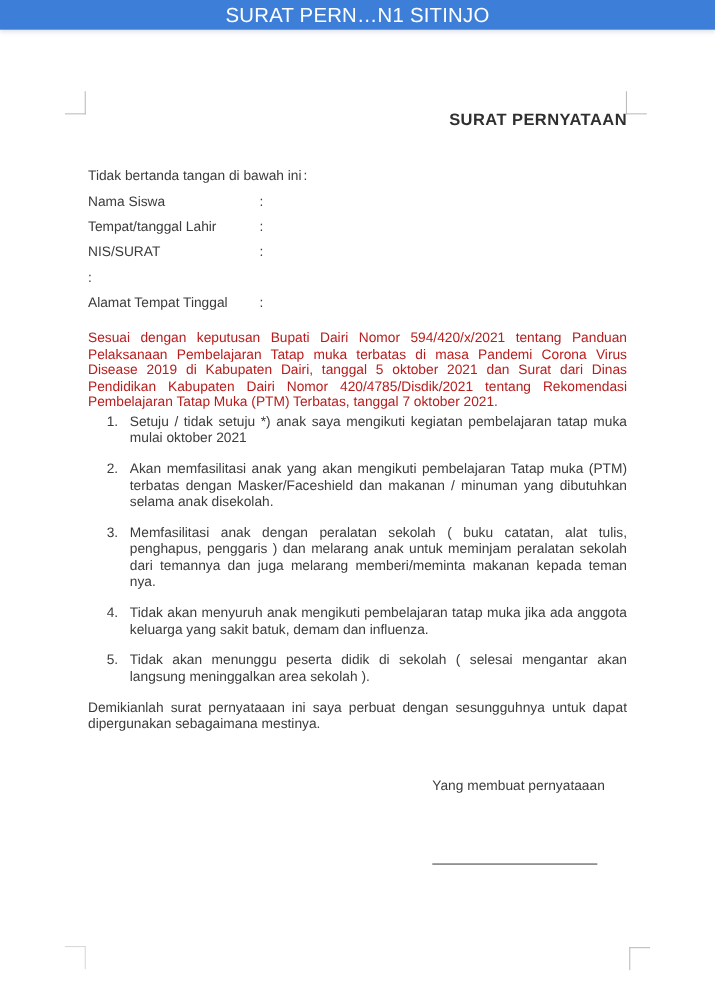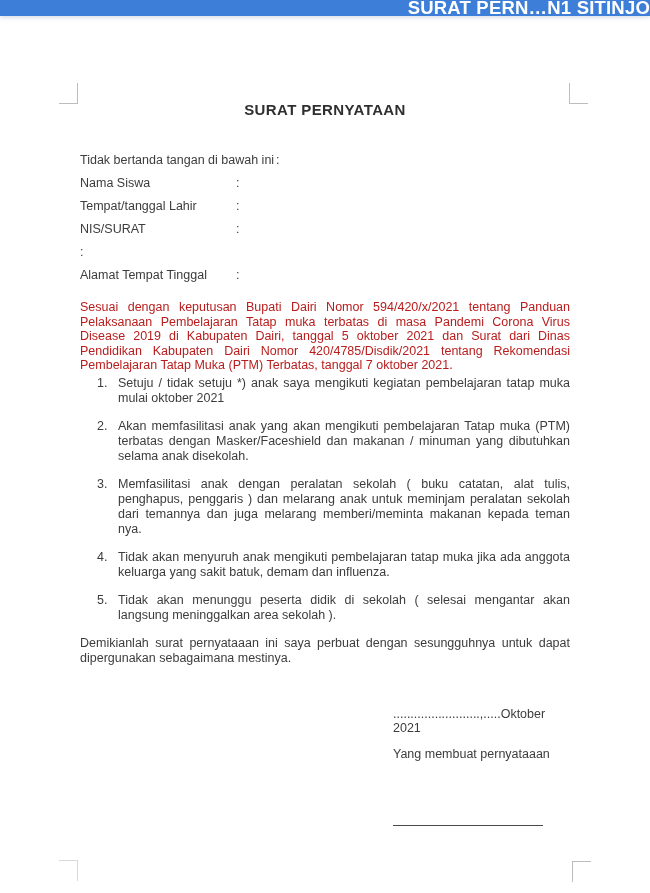--- a/index.html
+++ b/index.html
@@ -7,28 +7,28 @@
   body {
     font-family: "Liberation Sans", sans-serif;
     background: #ffffff;
     position: relative;
   }
 
   
   .titlebar {
     position: absolute;
     top: 0; left: 0; right: 0;
-    height: 16px;
+    height: 27px;
     background: #3d7fd8;
     color: #ffffff;
     display: flex;
     align-items: center;
-    justify-content: flex-end;
+    justify-content: center;
     font-size: 18.5px;
-    font-weight: 700;
+    font-weight: 400;
     letter-spacing: 0.2px;
     box-shadow: 0 2px 4px rgba(120,140,170,0.25);
     z-index: 5;
   }
 
   
   .page {
     position: absolute;
     top: 27px; left: 0;
     width: 650px;
@@ -41,21 +41,21 @@
   }
 
   
   .mark { position: absolute; width: 19px; height: 21px; }
   .mark-tl { left: 59px;  top: 83px;  border-right: 1px solid #bdbdbd; border-bottom: 1px solid #bdbdbd; }
   .mark-tr { left: 569px; top: 83px;  border-left: 1px solid #bdbdbd;  border-bottom: 1px solid #bdbdbd; }
   .mark-bl { left: 59px;  top: 860px; border-right: 1px solid #d9d9d9; border-top: 1px solid #d9d9d9; }
   .mark-br { left: 572px; top: 861px; border-left: 1px solid #bdbdbd;  border-top: 1px solid #bdbdbd; }
 
   .doc-title {
-    text-align: center;
+    text-align: right;
     font-size: 15px;
     font-weight: 700;
     letter-spacing: 0.4px;
     line-height: 18px;
     margin-bottom: 34px;
     color: #2f2f2f;
   }
 
   .intro-row { display: flex; margin-bottom: 9px; }
   .intro-row .field-label { width: 196px; flex: none; }
@@ -169,21 +169,20 @@
     </div>
     <div class="num-item">
       <span class="num">5.</span>
       <span class="num-text">Tidak akan menunggu peserta didik di sekolah ( selesai mengantar akan langsung meninggalkan area sekolah ).</span>
     </div>
   </div>
 
   <p class="closing">Demikianlah surat pernyataaan ini saya perbuat dengan sesungguhnya untuk dapat dipergunakan sebagaimana mestinya.</p>
 
   <div class="signature-block">
-    <div class="sig-date">.........................,.....Oktober 2021</div>
     <div class="sig-role">Yang membuat pernyataaan</div>
     <div class="sig-line"></div>
   </div>
 
 </div>
 
 <div class="mark mark-tl"></div>
 <div class="mark mark-tr"></div>
 <div class="mark mark-bl"></div>
 <div class="mark mark-br"></div>

